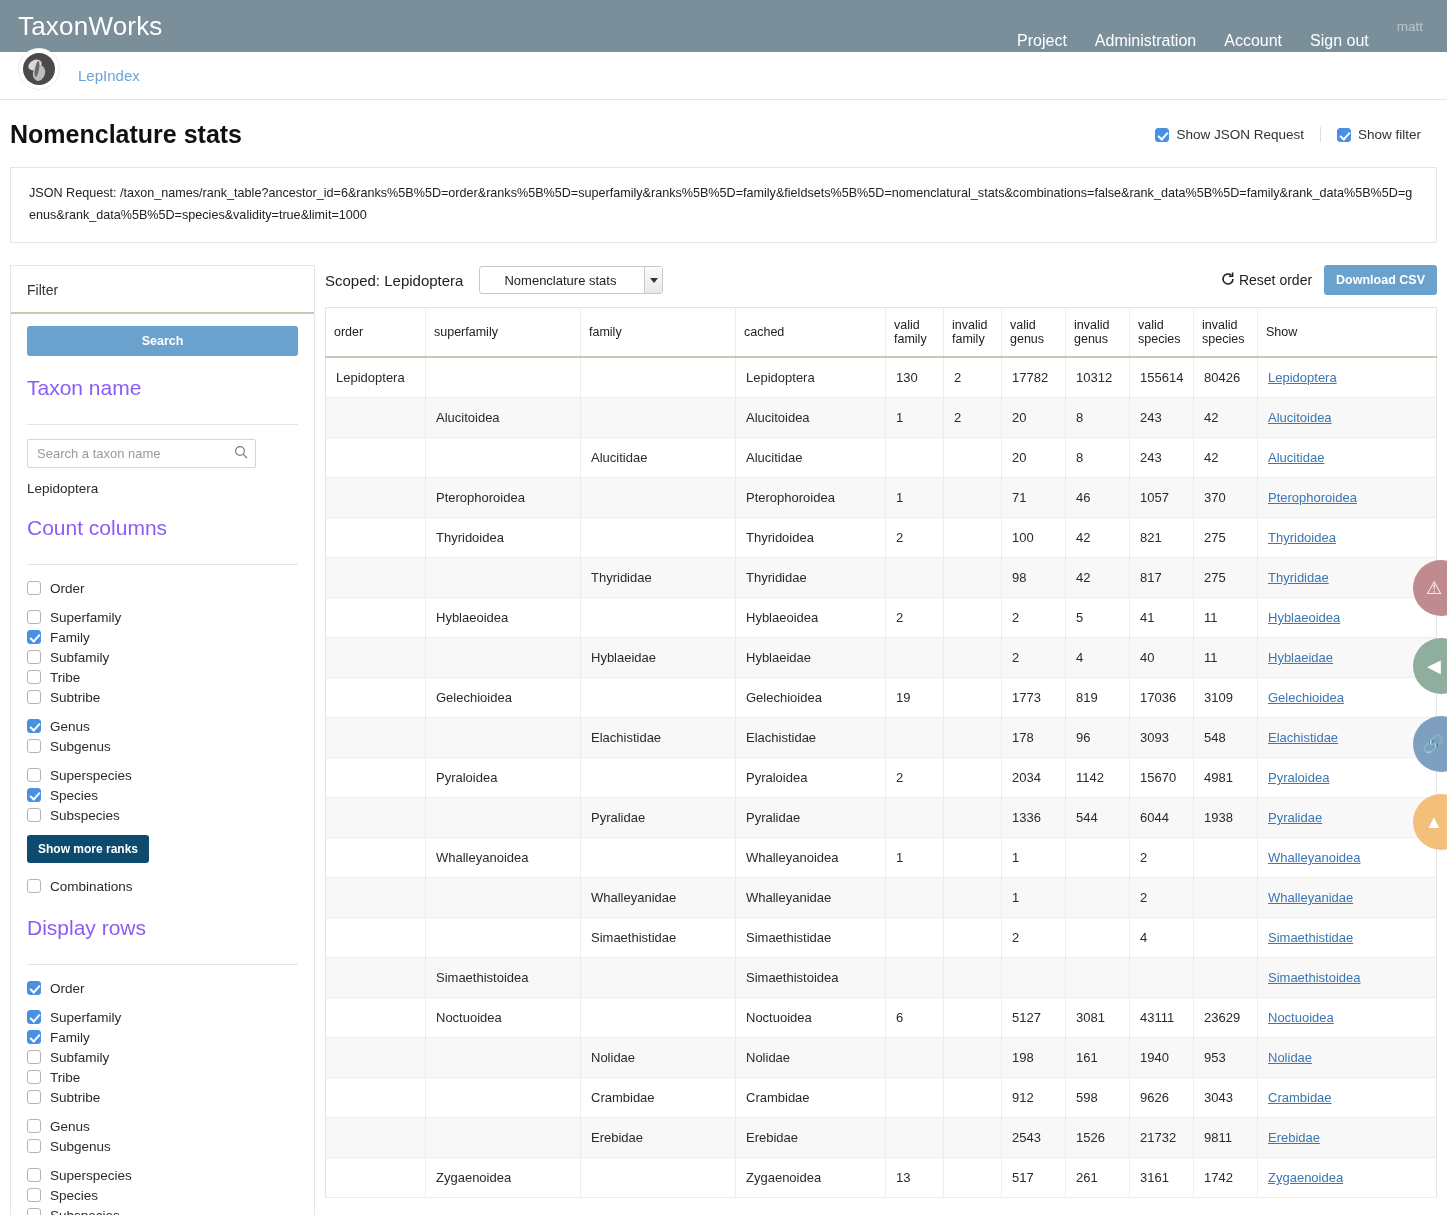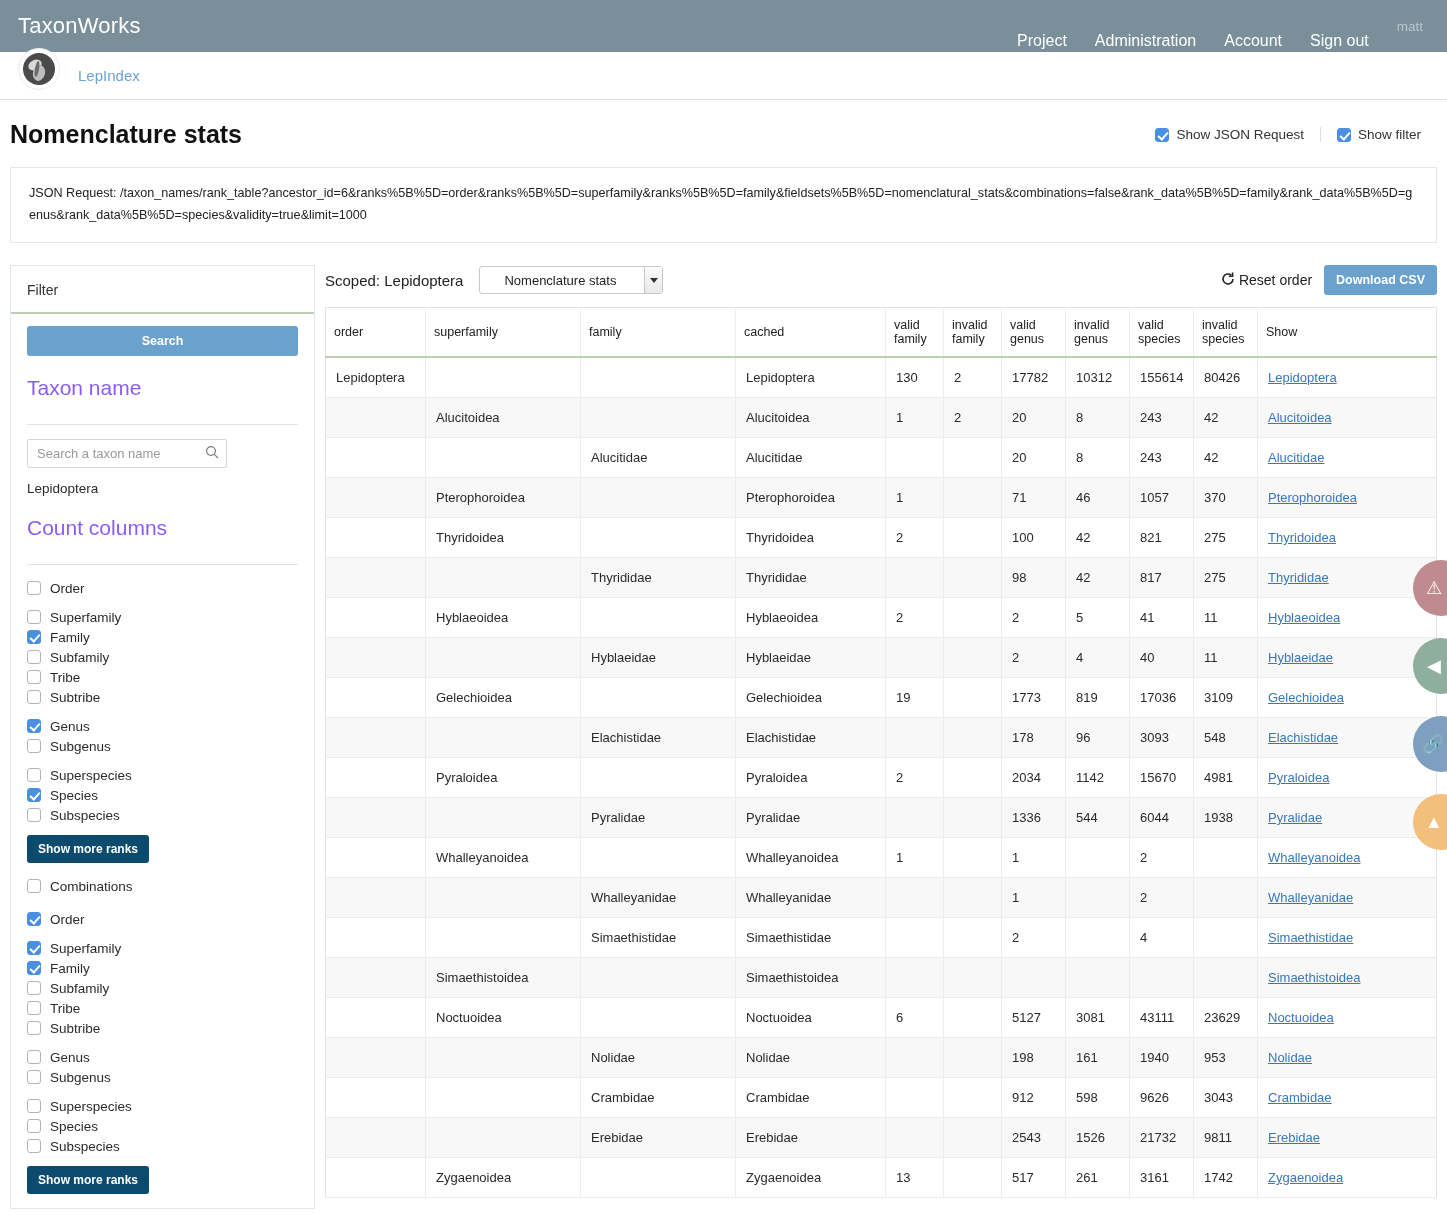--- a/index.html
+++ b/index.html
@@ -16,21 +16,21 @@
   .navbar {
     height: 52px;
     background: #7a8f99;
     display: flex;
     align-items: center;
     padding: 0 18px;
     position: relative;
   }
   .brand {
     color: #ffffff;
-    font-size: 22px;
+    font-size: 26px;
     letter-spacing: .2px;
     font-weight: 400;
     text-align: right;
   }
   .nav-right {
     margin-left: auto;
     display: flex;
     align-items: center;
     gap: 28px;
     padding-right: 6px;
@@ -177,21 +177,21 @@
     font-size: 21px;
     font-weight: 400;
     color: #8b5cf6;
     margin: 20px 0 0 0;
     padding-bottom: 24px;
     border-bottom: 1px solid #e4e4e4;
   }
   .taxon-input-wrap {
     position: relative;
     margin-top: 14px;
-    width: 200px;
+    width: 229px;
   }
   .taxon-input {
     width: 100%;
     border: 1px solid #d6d6d6;
     border-radius: 2px;
     padding: 6px 28px 6px 9px;
     font-size: 13px;
     font-family: "Liberation Sans", sans-serif;
     color: #333;
     outline: none;
@@ -476,20 +476,21 @@
           </div>
         <button class="btn-more">Show more ranks</button>
 
         <div class="cb-list">
           <label class="cb-row">
             <span class="cb"></span>
             <span>Combinations</span>
           </label>
         </div>
 
+        <div class="sec-title">Display rows</div>
         <div class="cb-list" id="display-rows-list">
             <label class="cb-row">
               <span class="cb checked"></span>
               <span>Order</span>
             </label>
             <label class="cb-row gap">
               <span class="cb checked"></span>
               <span>Superfamily</span>
             </label>
             <label class="cb-row">

